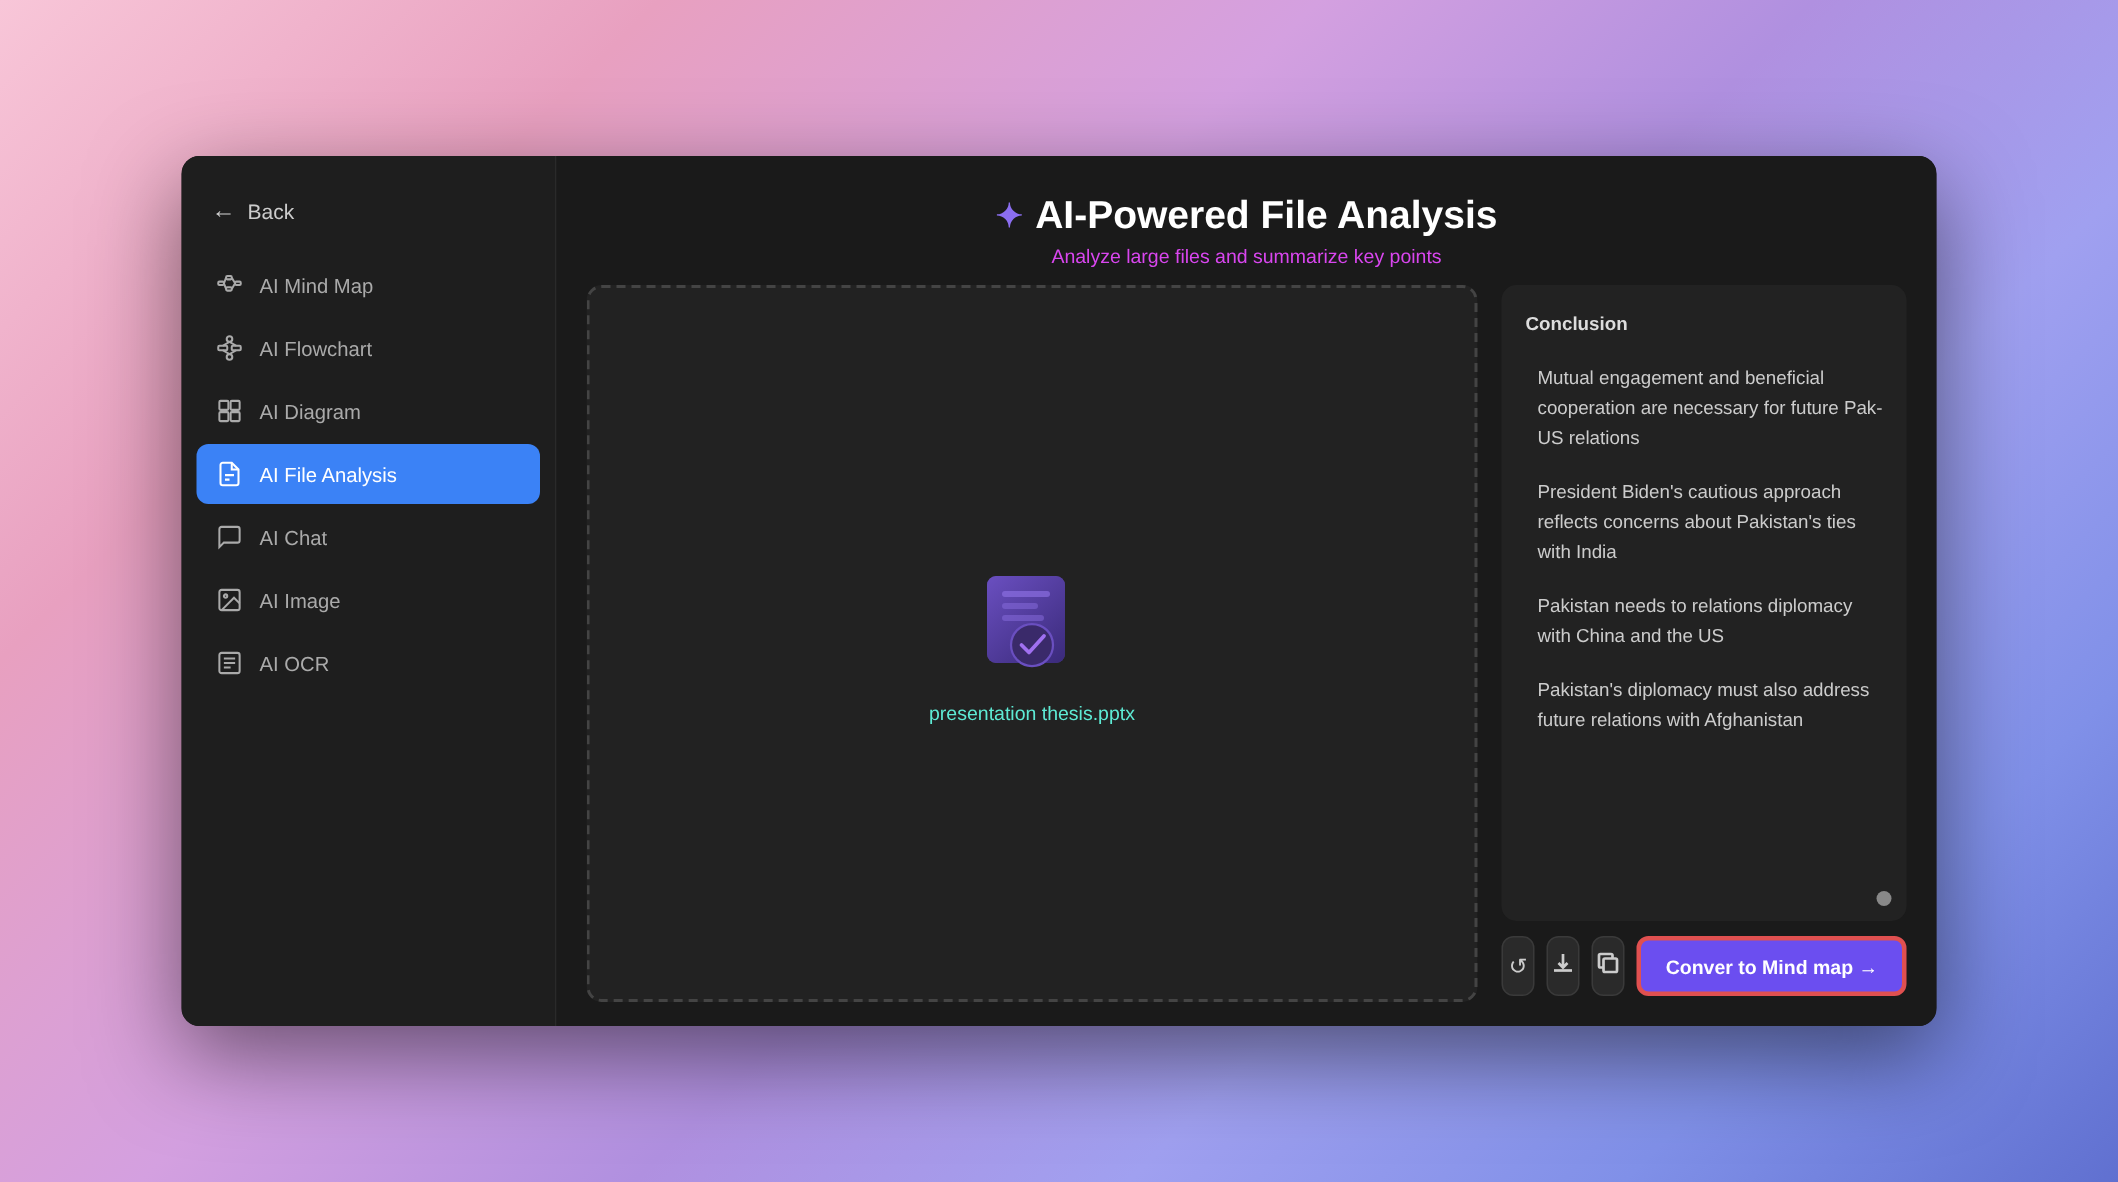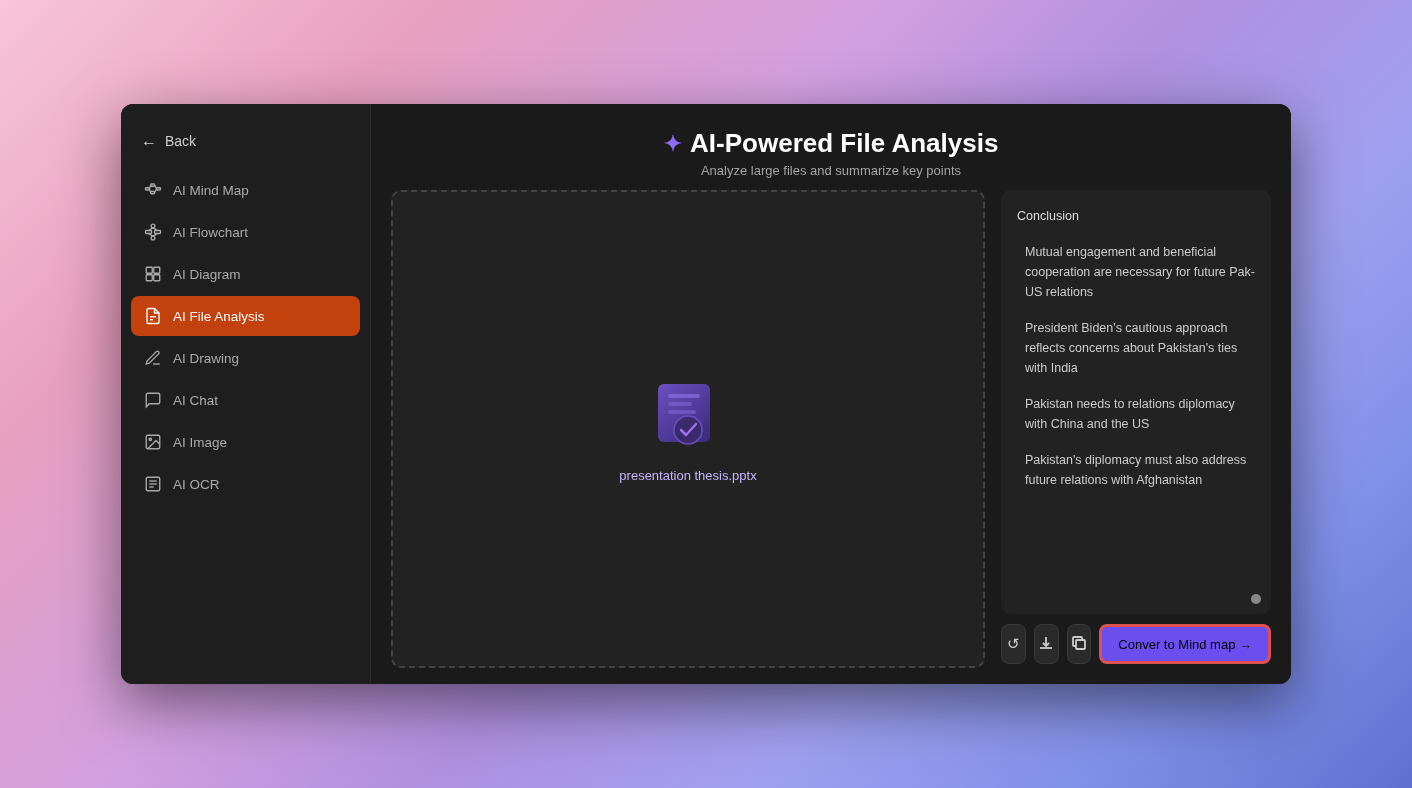--- a/index.html
+++ b/index.html
@@ -56,21 +56,21 @@
       gap: 10px;
       padding: 10px 12px;
       border-radius: 8px;
       color: #aaa;
       font-size: 13.5px;
       cursor: pointer;
       transition: background 0.15s;
       text-align: center;
     }
     .nav-item.active {
-      background: #c2410c;
+      background: #3b82f6;
       color: #fff;
     }
     .nav-icon {
       width: 20px;
       height: 20px;
       display: flex;
       align-items: center;
       justify-content: center;
       flex-shrink: 0;
     }
@@ -97,21 +97,21 @@
       align-items: center;
       justify-content: center;
       gap: 8px;
     }
     .sparkle-icon {
       color: #8b6ef0;
       font-size: 22px;
     }
     .main-subtitle {
       font-size: 13px;
-      color: #a3a3a3;
+      color: #d946ef;
       margin-top: 4px;
     }
     .main-body {
       flex: 1;
       display: flex;
       gap: 16px;
       padding: 0 20px 16px 20px;
       overflow: hidden;
     }
     
@@ -131,21 +131,21 @@
       display: flex;
       flex-direction: column;
       align-items: center;
       gap: 12px;
     }
     .file-icon {
       width: 80px;
       height: 80px;
     }
     .file-name {
-      color: #c4b5fd;
+      color: #5eead4;
       font-size: 13px;
     }
     
     .analysis-panel {
       width: 270px;
       display: flex;
       flex-direction: column;
       gap: 10px;
       flex-shrink: 0;
     }
@@ -164,21 +164,21 @@
     .analysis-text-box::-webkit-scrollbar-thumb {
       background: #444;
       border-radius: 3px;
     }
     .analysis-content {
       color: #ccc;
       font-size: 12.5px;
       line-height: 1.6;
     }
     .analysis-content .section-title {
-      font-weight: 400;
+      font-weight: 700;
       color: #ddd;
       margin-bottom: 4px;
     }
     .analysis-content p {
       margin-bottom: 4px;
       padding-left: 8px;
       margin-top: 16px;
     }
     .scroll-indicator {
       position: absolute;
@@ -209,23 +209,23 @@
       cursor: pointer;
       color: #ccc;
       font-size: 15px;
     }
     .convert-btn {
       height: 40px;
       padding: 0 16px;
       background: #6b4ef0;
       border: 3px solid #e05050;
       border-radius: 8px;
-      color: #000000;
+      color: #ffffff;
       font-size: 13px;
-      font-weight: 400;
+      font-weight: 700;
       cursor: pointer;
       display: flex;
       align-items: center;
       gap: 6px;
       white-space: nowrap;
     }
   </style>
 </head>
 <body>
 
@@ -287,29 +287,20 @@
           <svg viewBox="0 0 24 24" fill="none" stroke="currentColor" stroke-width="1.8">
             <path d="M14 2H6a2 2 0 0 0-2 2v16a2 2 0 0 0 2 2h12a2 2 0 0 0 2-2V8z"></path>
             <polyline points="14,2 14,8 20,8"></polyline>
             <line x1="8" y1="13" x2="16" y2="13"></line>
             <line x1="8" y1="17" x2="12" y2="17"></line>
           </svg>
         </span>
         <span>AI File Analysis</span>
       </div>
 
-      <div class="nav-item">
-        <span class="nav-icon">
-          <svg viewBox="0 0 24 24" fill="none" stroke="currentColor" stroke-width="1.8">
-            <path d="M12 20h9"></path>
-            <path d="M16.5 3.5a2.121 2.121 0 0 1 3 3L7 19l-4 1 1-4 12.5-12.5z"></path>
-          </svg>
-        </span>
-        <span>AI Drawing</span>
-      </div>
 
       <div class="nav-item">
         <span class="nav-icon">
           <svg viewBox="0 0 24 24" fill="none" stroke="currentColor" stroke-width="1.8">
             <path d="M21 15a2 2 0 0 1-2 2H7l-4 4V5a2 2 0 0 1 2-2h14a2 2 0 0 1 2 2z"></path>
           </svg>
         </span>
         <span>AI Chat</span>
       </div>
 

